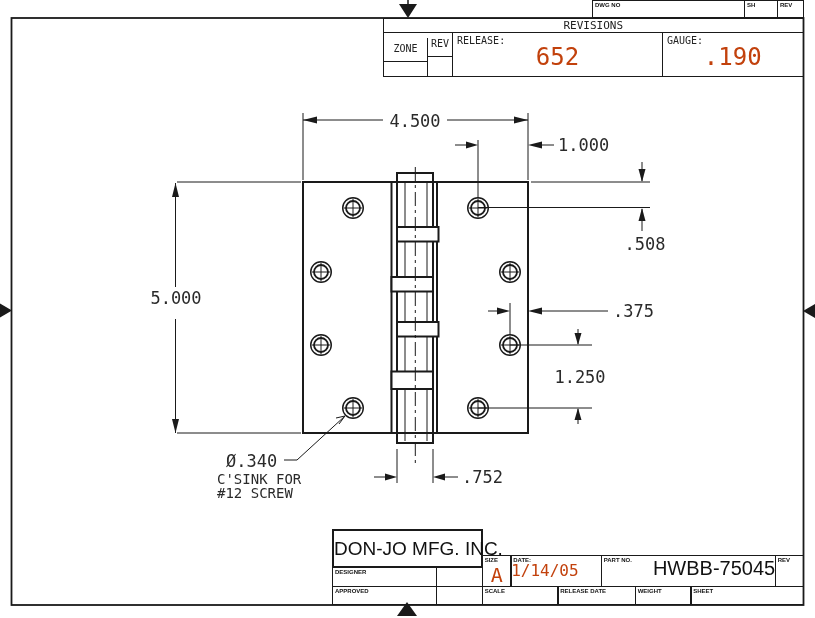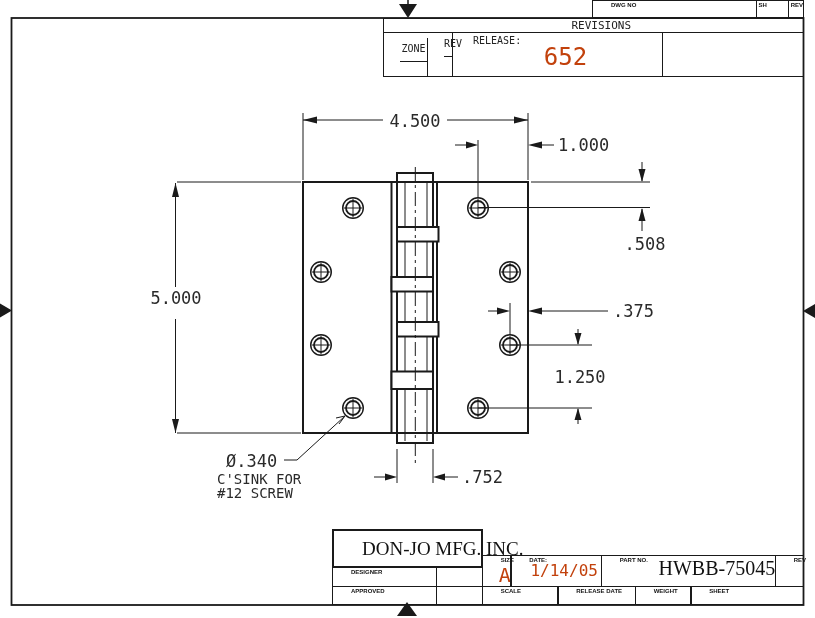--- a/index.html
+++ b/index.html
@@ -1,23 +1,23 @@
 <!DOCTYPE html>
 <html><head>
 <meta charset="utf-8">
 <style>
   html,body{margin:0;padding:0;background:#fff;}
   #sheet{position:relative;width:815px;height:618px;background:#fff;overflow:hidden;
          font-family:"DejaVu Sans Mono", monospace;color:#222;}
-  .abs{position:absolute;box-sizing:border-box;padding-left:16px;}
+  .abs{position:absolute;box-sizing:border-box;}
   .cell{border:1.5px solid #1a1a1a;}
   .lbl{font-family:"Liberation Sans", sans-serif;font-weight:bold;font-size:6px;
        line-height:7px;padding:1px 0 0 2px;letter-spacing:0;color:#111;white-space:nowrap;}
   .mono{font-family:"DejaVu Sans Mono", monospace;color:#c2410c;}
-  .serif{font-family:Liberation Serif, serif;color:#111;margin-left:12px;}
+  .serif{font-family:Liberation Sans, sans-serif;color:#111;}
   svg{position:absolute;left:0;top:0;}
   svg line, svg rect, svg circle, svg polyline{stroke:#1a1a1a;}
   svg text{fill:#2a2a2a;font-family:"DejaVu Sans Mono", monospace;}
   .dimtxt{font-size:17px;}
   .notetxt{font-size:14px;}
 </style>
 </head>
 <body>
 
 <div id="sheet">
@@ -203,41 +203,45 @@
     <div class="abs" style="left:0;top:19px;width:44px;bottom:0;border-right:1.5px solid #1a1a1a;">
       <div style="height:24px;border-bottom:1.5px solid #1a1a1a;text-align:center;font-size:10px;line-height:22px;box-sizing:border-box;">ZONE</div>
     </div>
     <div class="abs" style="left:44px;top:14.5px;width:25px;bottom:0;border-right:1.5px solid #1a1a1a;">
       <div style="height:24px;border-bottom:1.5px solid #1a1a1a;text-align:center;font-size:10px;line-height:22px;box-sizing:border-box;">REV</div>
     </div>
     <div class="abs" style="left:69px;top:14.5px;width:210px;bottom:0;border-right:1.5px solid #1a1a1a;">
       <div style="font-size:10px;padding:2px 0 0 4px;">RELEASE:</div>
       <div class="mono" style="font-size:24px;text-align:center;margin-top:-3px;">652</div>
     </div>
+    <div class="abs" style="left:279px;top:14.5px;right:0;bottom:0;">
+      <div style="font-size:10px;padding:2px 0 0 4px;">GAUGE:</div>
+      <div class="mono" style="font-size:24px;text-align:center;margin-top:-3px;">.190</div>
+    </div>
   </div>
 
   <div class="abs cell" style="left:332px;top:529px;width:151px;height:39px;border-width:2px;">
     <div class="serif" style="font-size:19px;text-align:center;line-height:36px;white-space:nowrap;">DON-JO MFG. INC.</div>
   </div>
   <div class="abs cell" style="left:332px;top:567px;width:151px;height:20px;">
     <div class="lbl">DESIGNER</div>
     <div class="abs" style="left:103px;top:0;bottom:0;border-left:1.5px solid #1a1a1a;width:1px;"></div>
   </div>
   <div class="abs cell" style="left:332px;top:585.5px;width:151px;height:19px;">
     <div class="lbl">APPROVED</div>
     <div class="abs" style="left:103px;top:0;bottom:0;border-left:1.5px solid #1a1a1a;width:1px;"></div>
   </div>
 
   <div class="abs cell" style="left:481.7px;top:555px;width:30px;height:31.5px;">
     <div class="lbl">SIZE</div>
     <div class="mono" style="font-size:20px;text-align:center;margin-top:-1px;">A</div>
   </div>
   <div class="abs cell" style="left:510.2px;top:555px;width:92px;height:31.5px;">
     <div class="lbl">DATE:</div>
-    <div class="mono" style="font-size:16px;text-align:center;margin-top:-3px;">1/14/05</div>
+    <div class="mono" style="font-size:16px;text-align:left;margin-top:-3px;">1/14/05</div>
   </div>
   <div class="abs cell" style="left:600.7px;top:555px;width:175.5px;height:31.5px;">
     <div class="lbl">PART NO.</div>
     <div class="serif" style="font-size:20px;text-align:right;margin-top:-7px;white-space:nowrap;">HWBB-75045</div>
   </div>
   <div class="abs cell" style="left:774.7px;top:555px;width:29px;height:31.5px;">
     <div class="lbl">REV</div>
   </div>
 
   <div class="abs cell" style="left:481.7px;top:585.5px;width:77px;height:19px;">

